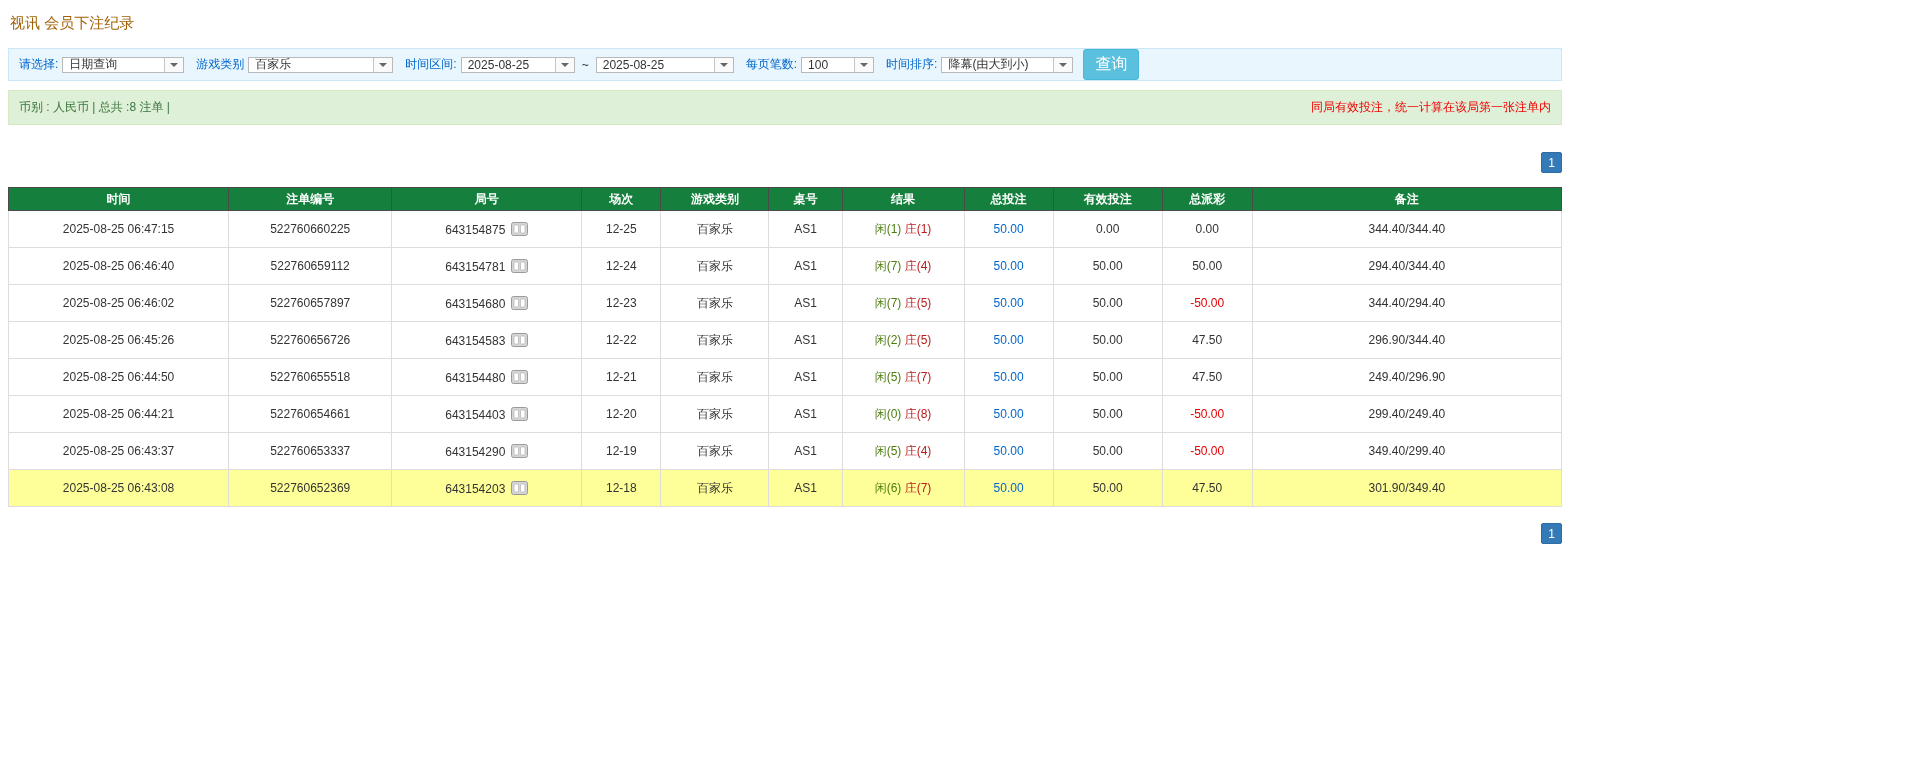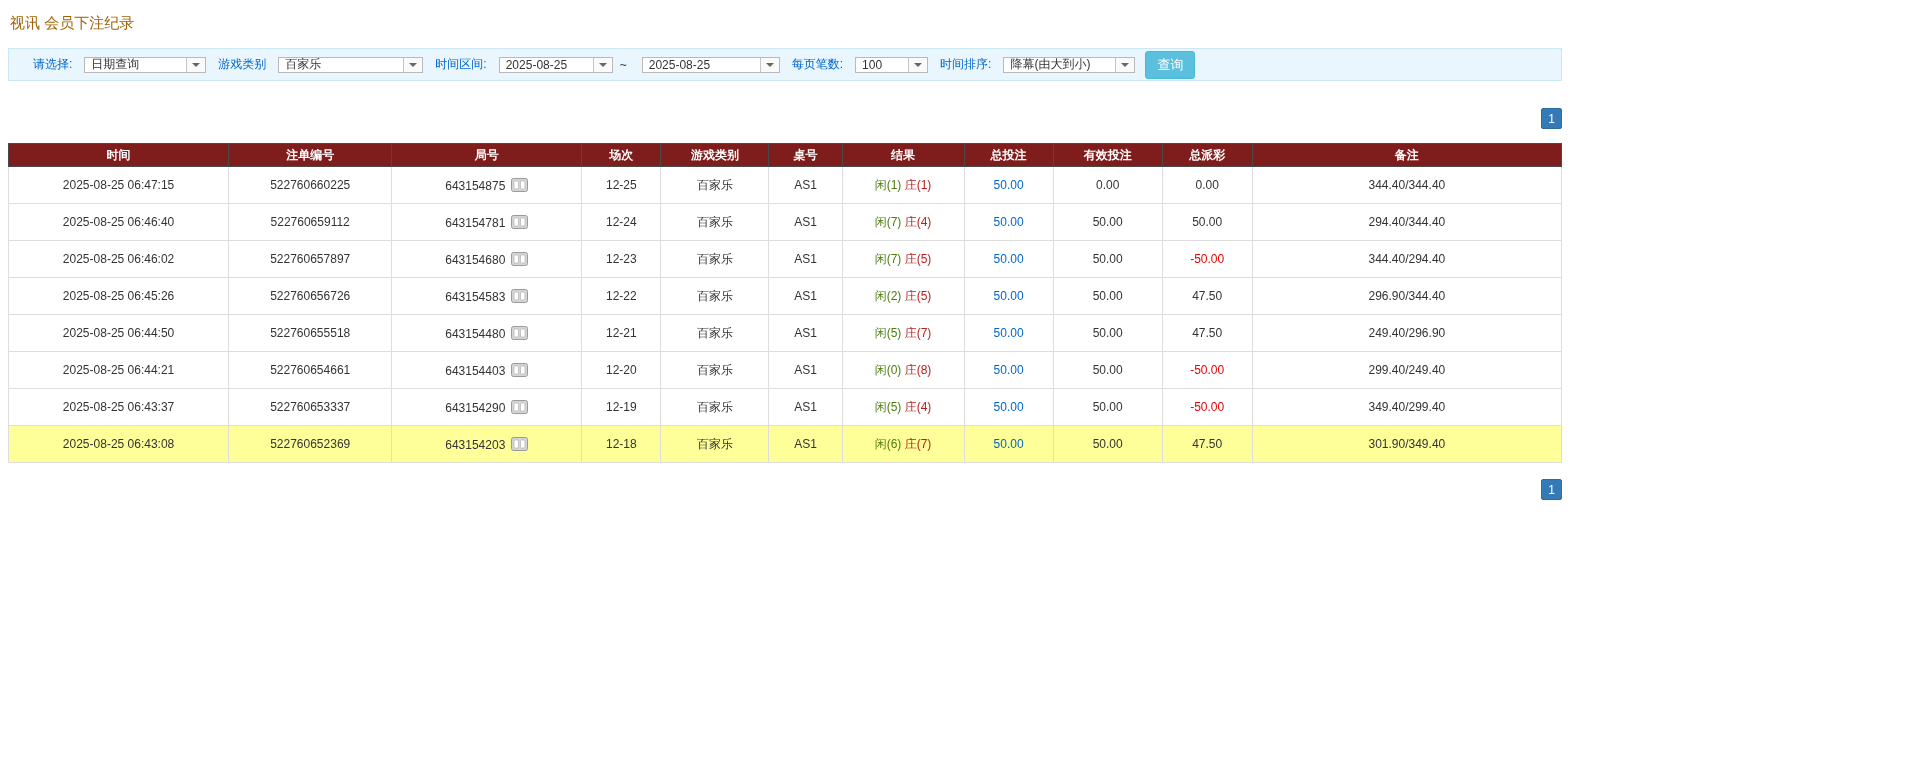--- a/index.html
+++ b/index.html
@@ -13,38 +13,38 @@
 
   .page-title { font-size: 15px; font-weight: 400; color: #a16207; margin: 2px 0 15px 2px; }
 
   
   .filter-bar {
     display: flex; align-items: center;
     background: #e9f6fd; border: 1px solid #c9e7f5;
     height: 33px; padding: 4px 8px;
   }
   .flabel { color: #0066cc; margin: 0 4px 0 12px; white-space: nowrap; }
-  .flabel.first { margin-left: 16px; }
+  .flabel.first { margin-left: 2px; }
   .combo {
     display: inline-flex; align-items: stretch;
-    background: #fff; border: 1px solid #b9b9b9; height: 16px; cursor: pointer; margin-left: 8px;
+    background: #fff; border: 1px solid #b9b9b9; height: 16px; cursor: pointer;
   }
   .combo-text { display: flex; align-items: center; padding: 0 6px; flex: 1; white-space: nowrap; overflow: hidden; color: #333; }
   .combo-arrow { width: 19px; border-left: 1px solid #c6c6c6; display: flex; align-items: center; justify-content: center; background: #fafafa; cursor: pointer; }
   .combo-arrow::after { content: ""; width: 0; height: 0; border: 4px solid transparent; border-top: 4px solid #666; margin-top: 4px; }
   .w-query { width: 122px; }
   .w-game  { width: 145px; }
   .w-date1 { width: 114px; }
   .w-date2 { width: 138px; }
   .w-size  { width: 73px; }
   .w-sort  { width: 132px; justify-content: space-between; }
   .tilde { margin: 0 7px; color: #333; }
   .search-btn {
     margin-left: 10px; background: #5bc0de; border: 1px solid #46b8da; color: #fff;
-    font-size: 13px; font-family: inherit; padding: 4px 11px; border-radius: 3px; cursor: pointer;
+    font-size: 16px; font-family: inherit; padding: 4px 11px; border-radius: 3px; cursor: pointer;
   }
 
   
   .summary-bar {
     margin-top: 9px; background: #dff0d8; border: 1px solid #d6e9c6;
     padding: 8px 10px; display: flex; justify-content: space-between; align-items: center;
   }
   .summary-left { color: #3c763d; }
   .summary-right { color: #f00000; }
 
@@ -54,21 +54,21 @@
   .pager.bottom { margin: 16px 0 0; }
   .page-btn {
     min-width: 21px; height: 21px; padding: 0 5px;
     background: #337ab7; border: 1px solid #2e6da4; border-radius: 2px;
     color: #fff; display: flex; align-items: center; justify-content: center; cursor: pointer;
   }
 
   
   table { width: 100%; border-collapse: collapse; table-layout: fixed; }
   thead th {
-    background: #7f1d1d; color: #fff; font-weight: bold; font-size: 12px;
+    background: #15803d; color: #fff; font-weight: bold; font-size: 12px;
     height: 23px; border: 1px solid #4a4a4a; text-align: center; padding: 0 2px;
   }
   tbody td {
     background: #fff; border: 1px solid #ddd; height: 37px;
     text-align: center; vertical-align: middle; padding: 0 2px;
   }
   tbody tr.highlight td { background: #ffff99; }
   tfoot td {
     background: #9c9c9c; color: #fff; font-weight: bold; height: 26px;
     border: 1px solid #c9c9c9; text-align: center; padding: 0 2px;
@@ -120,20 +120,24 @@
 
     <span class="flabel">时间排序:</span>
     <div class="combo w-sort">
       <span class="combo-text">降幕(由大到小)</span>
       <span class="combo-arrow"></span>
     </div>
 
     <button class="search-btn">查询</button>
   </div>
 
+  <div class="summary-bar">
+    <span class="summary-left">币别 : 人民币 | 总共 :8 注单 |</span>
+    <span class="summary-right">同局有效投注，统一计算在该局第一张注单内</span>
+  </div>
 
   <div class="pager top">
     <span class="page-btn">1</span>
   </div>
 
   <table>
     <colgroup>
       <col style="width:220px">
         <col style="width:163px">
         <col style="width:190px">

